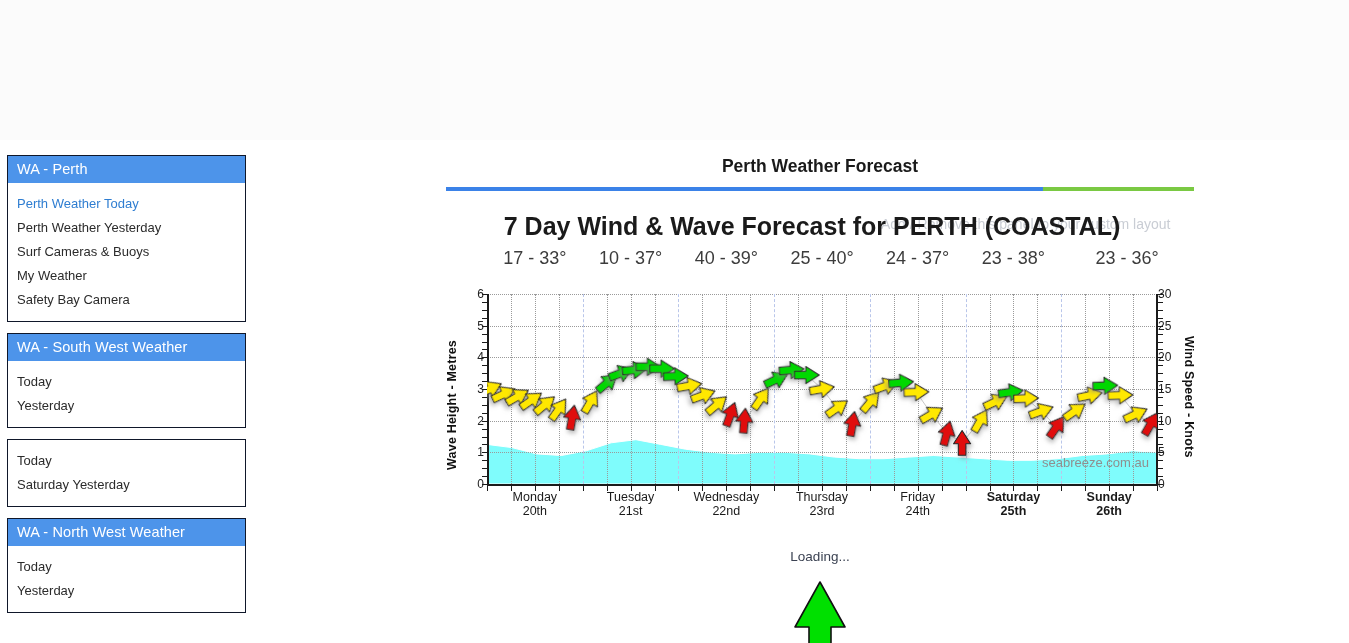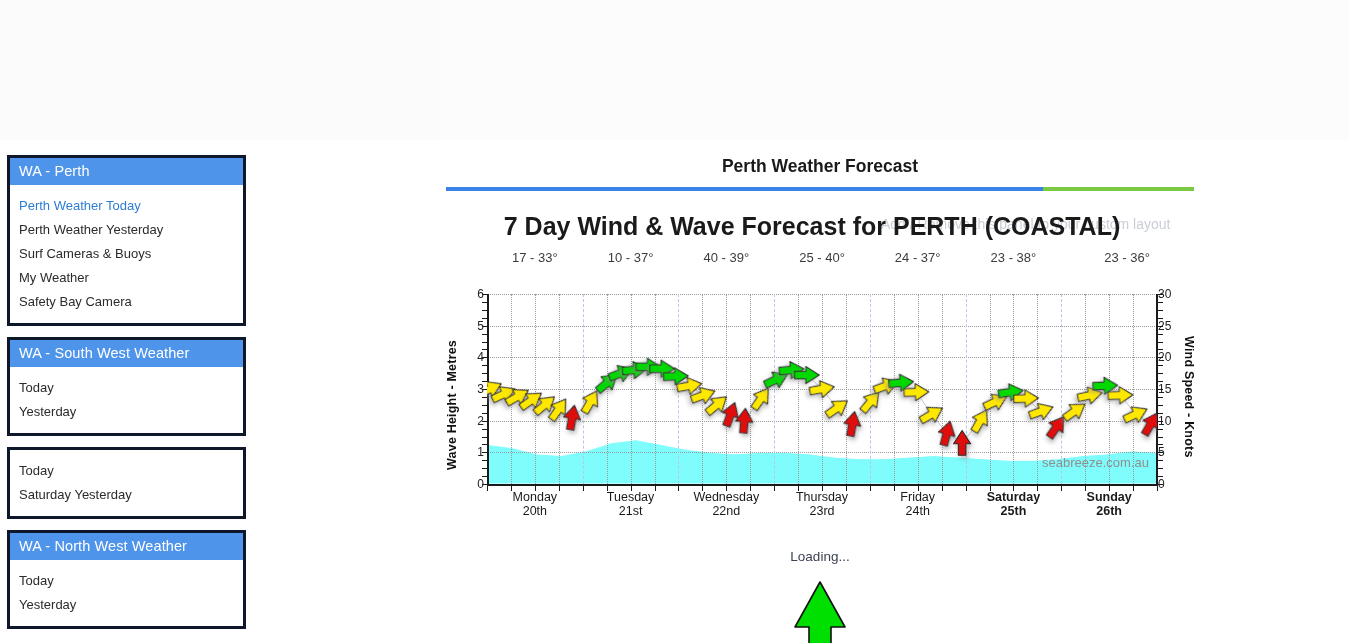--- a/index.html
+++ b/index.html
@@ -10,21 +10,21 @@
     color:#222;
   }
   #page{position:relative;width:1349px;height:643px;}
 
   
   .top-band{position:absolute;left:0;top:0;width:440px;height:140px;background:#fbfbfb;}
   .top-band2{position:absolute;left:440px;top:0;width:909px;height:140px;background:#fcfcfc;}
 
   
   .sidebar{position:absolute;left:7px;top:155px;width:239px;}
-  .panel{border:3px solid #0f172a;background:#fff;margin-bottom:11px;}
+  .panel{border:1px solid #0f172a;background:#fff;margin-bottom:11px;}
   .panel-head{
     background:#4d94ea;color:#ffffff;
     font-size:14.5px;padding:5px 9px 6px 9px;line-height:16px;
     letter-spacing:.1px;
   }
   .panel-body{padding:9px 0 9px 0;}
   .panel-link{
     display:block;font-size:13px;line-height:24px;
     padding:0 9px;color:#2b2b2b;text-decoration:none;white-space:nowrap;
   }
@@ -46,21 +46,21 @@
     z-index:3;
   }
   .custom-layout{
     position:absolute;left:435px;top:3px;
     font-size:14px;color:#c9cdd4;white-space:nowrap;z-index:2;
   }
 
   .temps{position:relative;height:22px;margin-top:5px;}
   .temp{
     position:absolute;top:0;width:96px;text-align:center;
-    font-size:13px;color:#3c3c3c;line-height:20px;
+    font-size:18px;color:#3c3c3c;line-height:20px;
   }
 
   
   .chart{position:relative;width:748px;height:238px;margin-top:18px;}
   .ylabel-left{
     position:absolute;left:-1px;top:52px;
     writing-mode:vertical-rl;transform:rotate(180deg);
     font-size:12.5px;font-weight:bold;color:#111;letter-spacing:.2px;
   }
   .ylabel-right{

